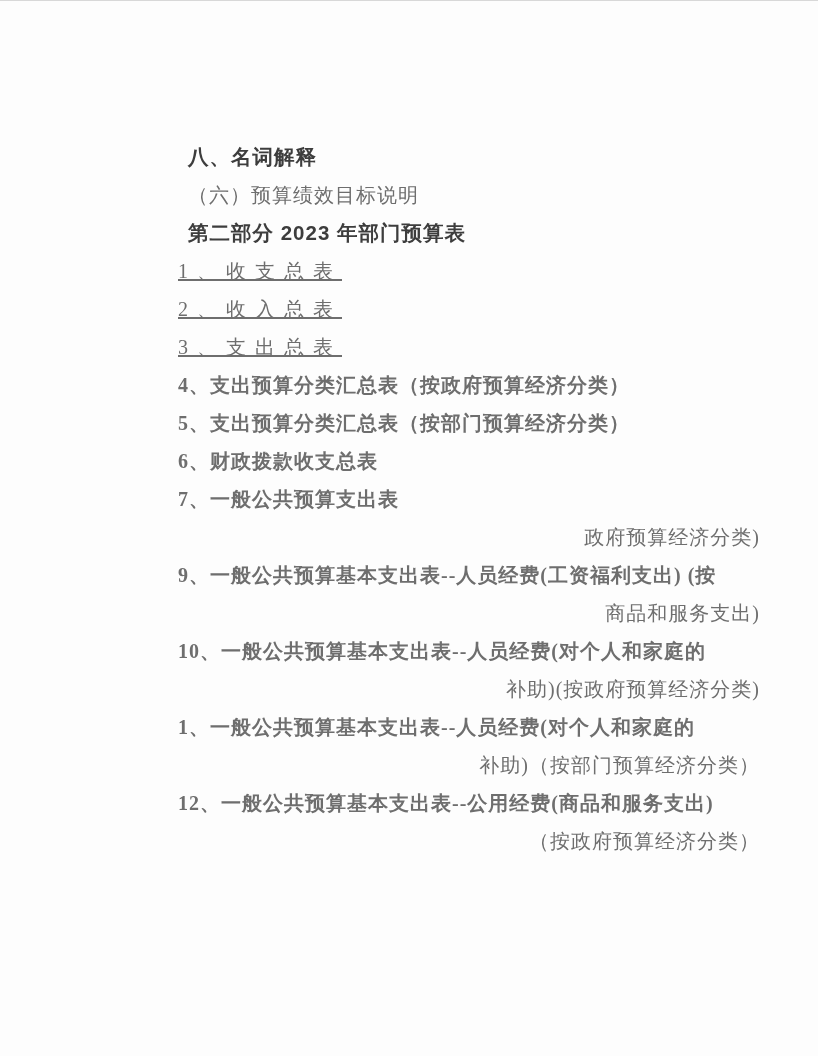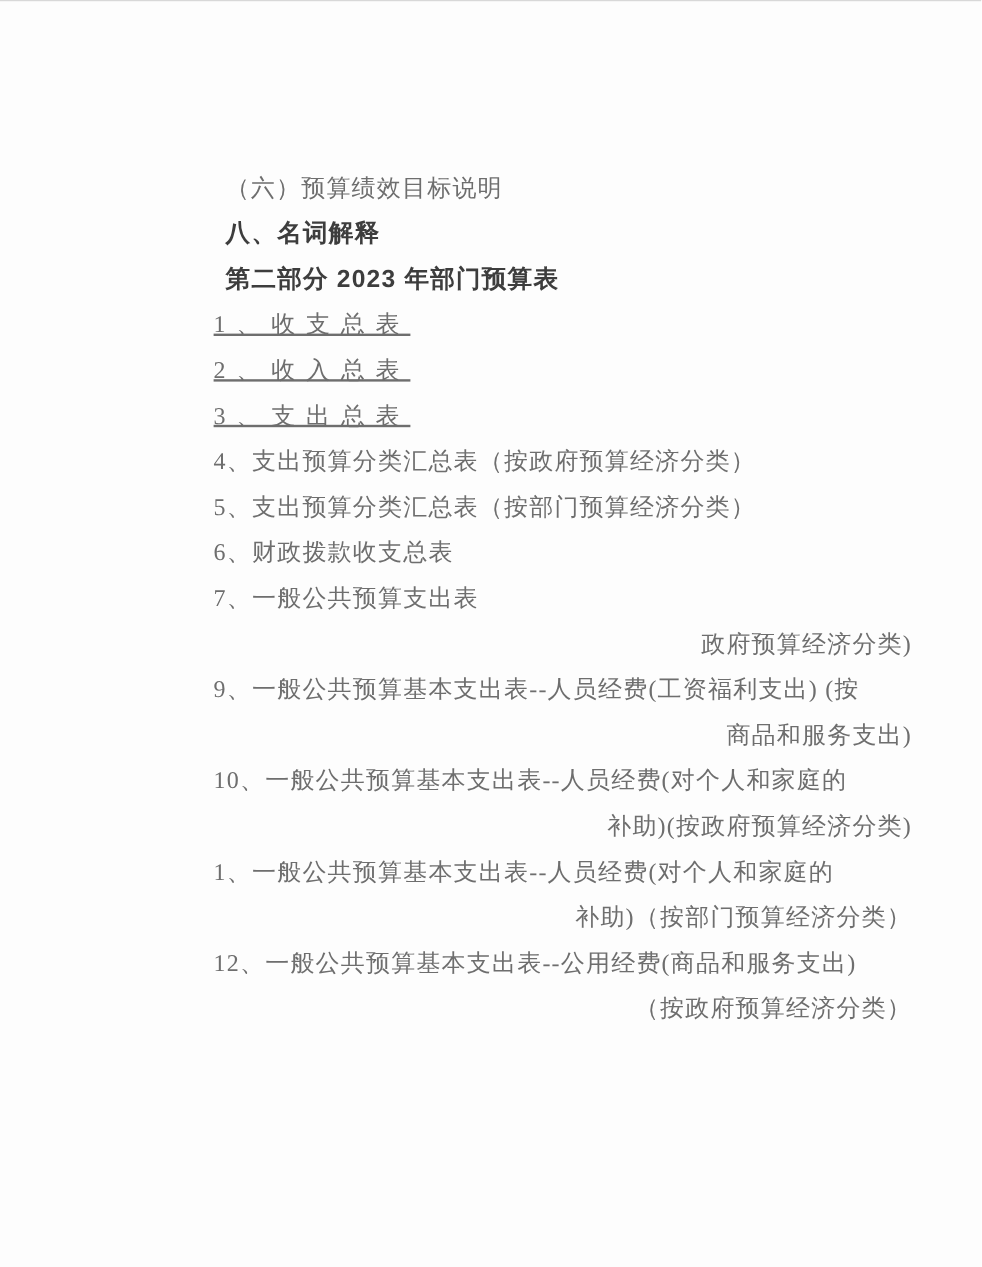--- a/index.html
+++ b/index.html
@@ -30,21 +30,21 @@
   .line {
     height: 38px;
     line-height: 38px;
     white-space: nowrap;
     font-size: 20px;
     letter-spacing: 1px;
     color: #6e6e6e;
     font-family: "Liberation Serif", serif;
   }
   .line.intro   { padding-left: 48px; }
-  .line.item    { padding-left: 38px; }
+  .line.item    { padding-left: 38px; font-weight: bold; }
   .line.item-loose {
     padding-left: 38px;
     letter-spacing: 9px;
     text-decoration: underline;
   }
   .line.cont    { padding-left: 0; text-align: right; }
   .line.heading {
     padding-left: 48px;
     font-family: "Liberation Sans", sans-serif;
     font-weight: bold;
@@ -52,22 +52,22 @@
     letter-spacing: 1px;
     color: #3d3d3d;
   }
 </style>
 </head>
 <body>
 
 <div class="page">
   <div class="scan-edge"></div>
   <div class="content">
+      <div class="line heading">八、名词解释</div>
       <div class="line intro">（六）预算绩效目标说明</div>
-      <div class="line heading">八、名词解释</div>
       <div class="line heading">第二部分 2023 年部门预算表</div>
       <div class="line item-loose">1、收支总表</div>
       <div class="line item-loose">2、收入总表</div>
       <div class="line item-loose">3、支出总表</div>
       <div class="line item">4、支出预算分类汇总表（按政府预算经济分类）</div>
       <div class="line item">5、支出预算分类汇总表（按部门预算经济分类）</div>
       <div class="line item">6、财政拨款收支总表</div>
       <div class="line item">7、一般公共预算支出表</div>
       <div class="line cont">政府预算经济分类)</div>
       <div class="line item">9、一般公共预算基本支出表--人员经费(工资福利支出) (按</div>

